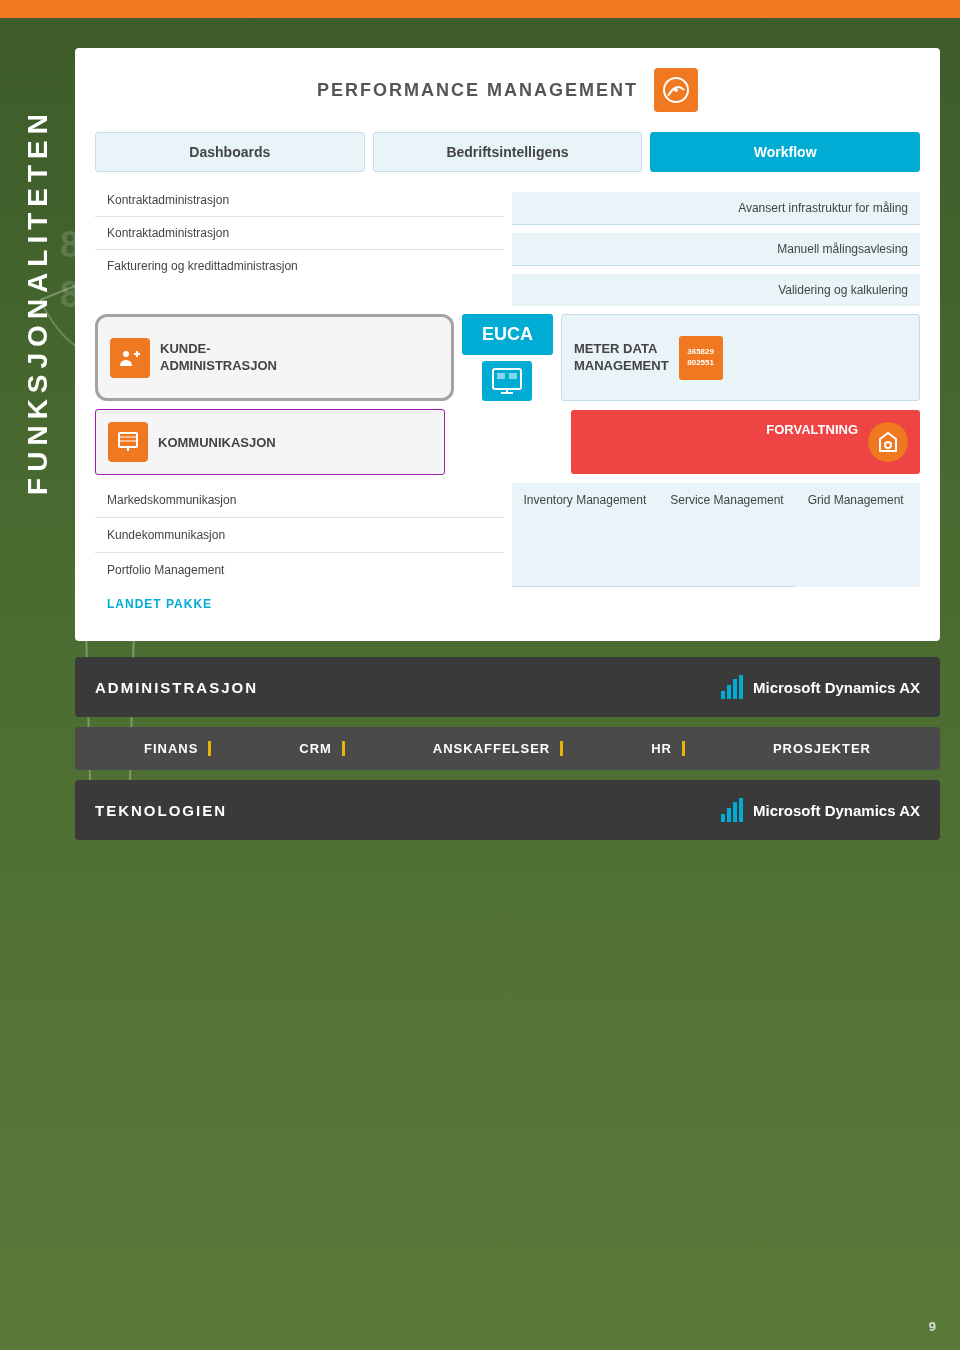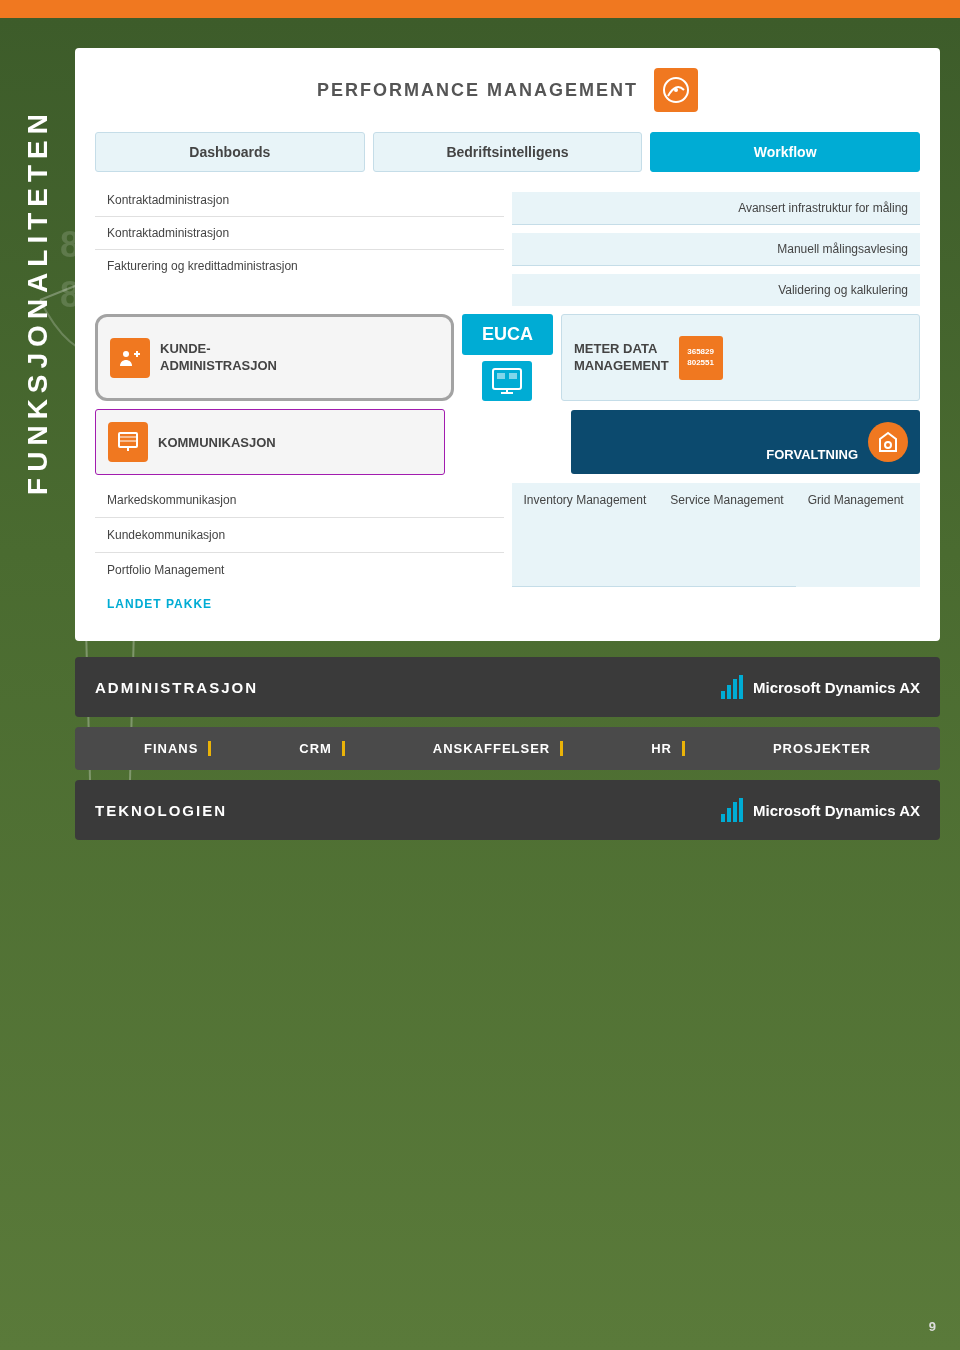--- a/index.html
+++ b/index.html
@@ -258,25 +258,25 @@
 
     .komm-text {
       font-size: 13px;
       font-weight: 700;
       color: #444;
       text-transform: uppercase;
     }
 
     .forv-box {
       display: flex;
-      align-items: flex-end;
+      align-items: flex-start;
       justify-content: flex-end;
       gap: 10px;
       padding: 12px;
-      background: #0c4a6e;
+      background: #ef4444;
       border-radius: 3px;
     }
 
     .forv-text {
       font-size: 13px;
       font-weight: 700;
       color: white;
       text-transform: uppercase;
     }
 

